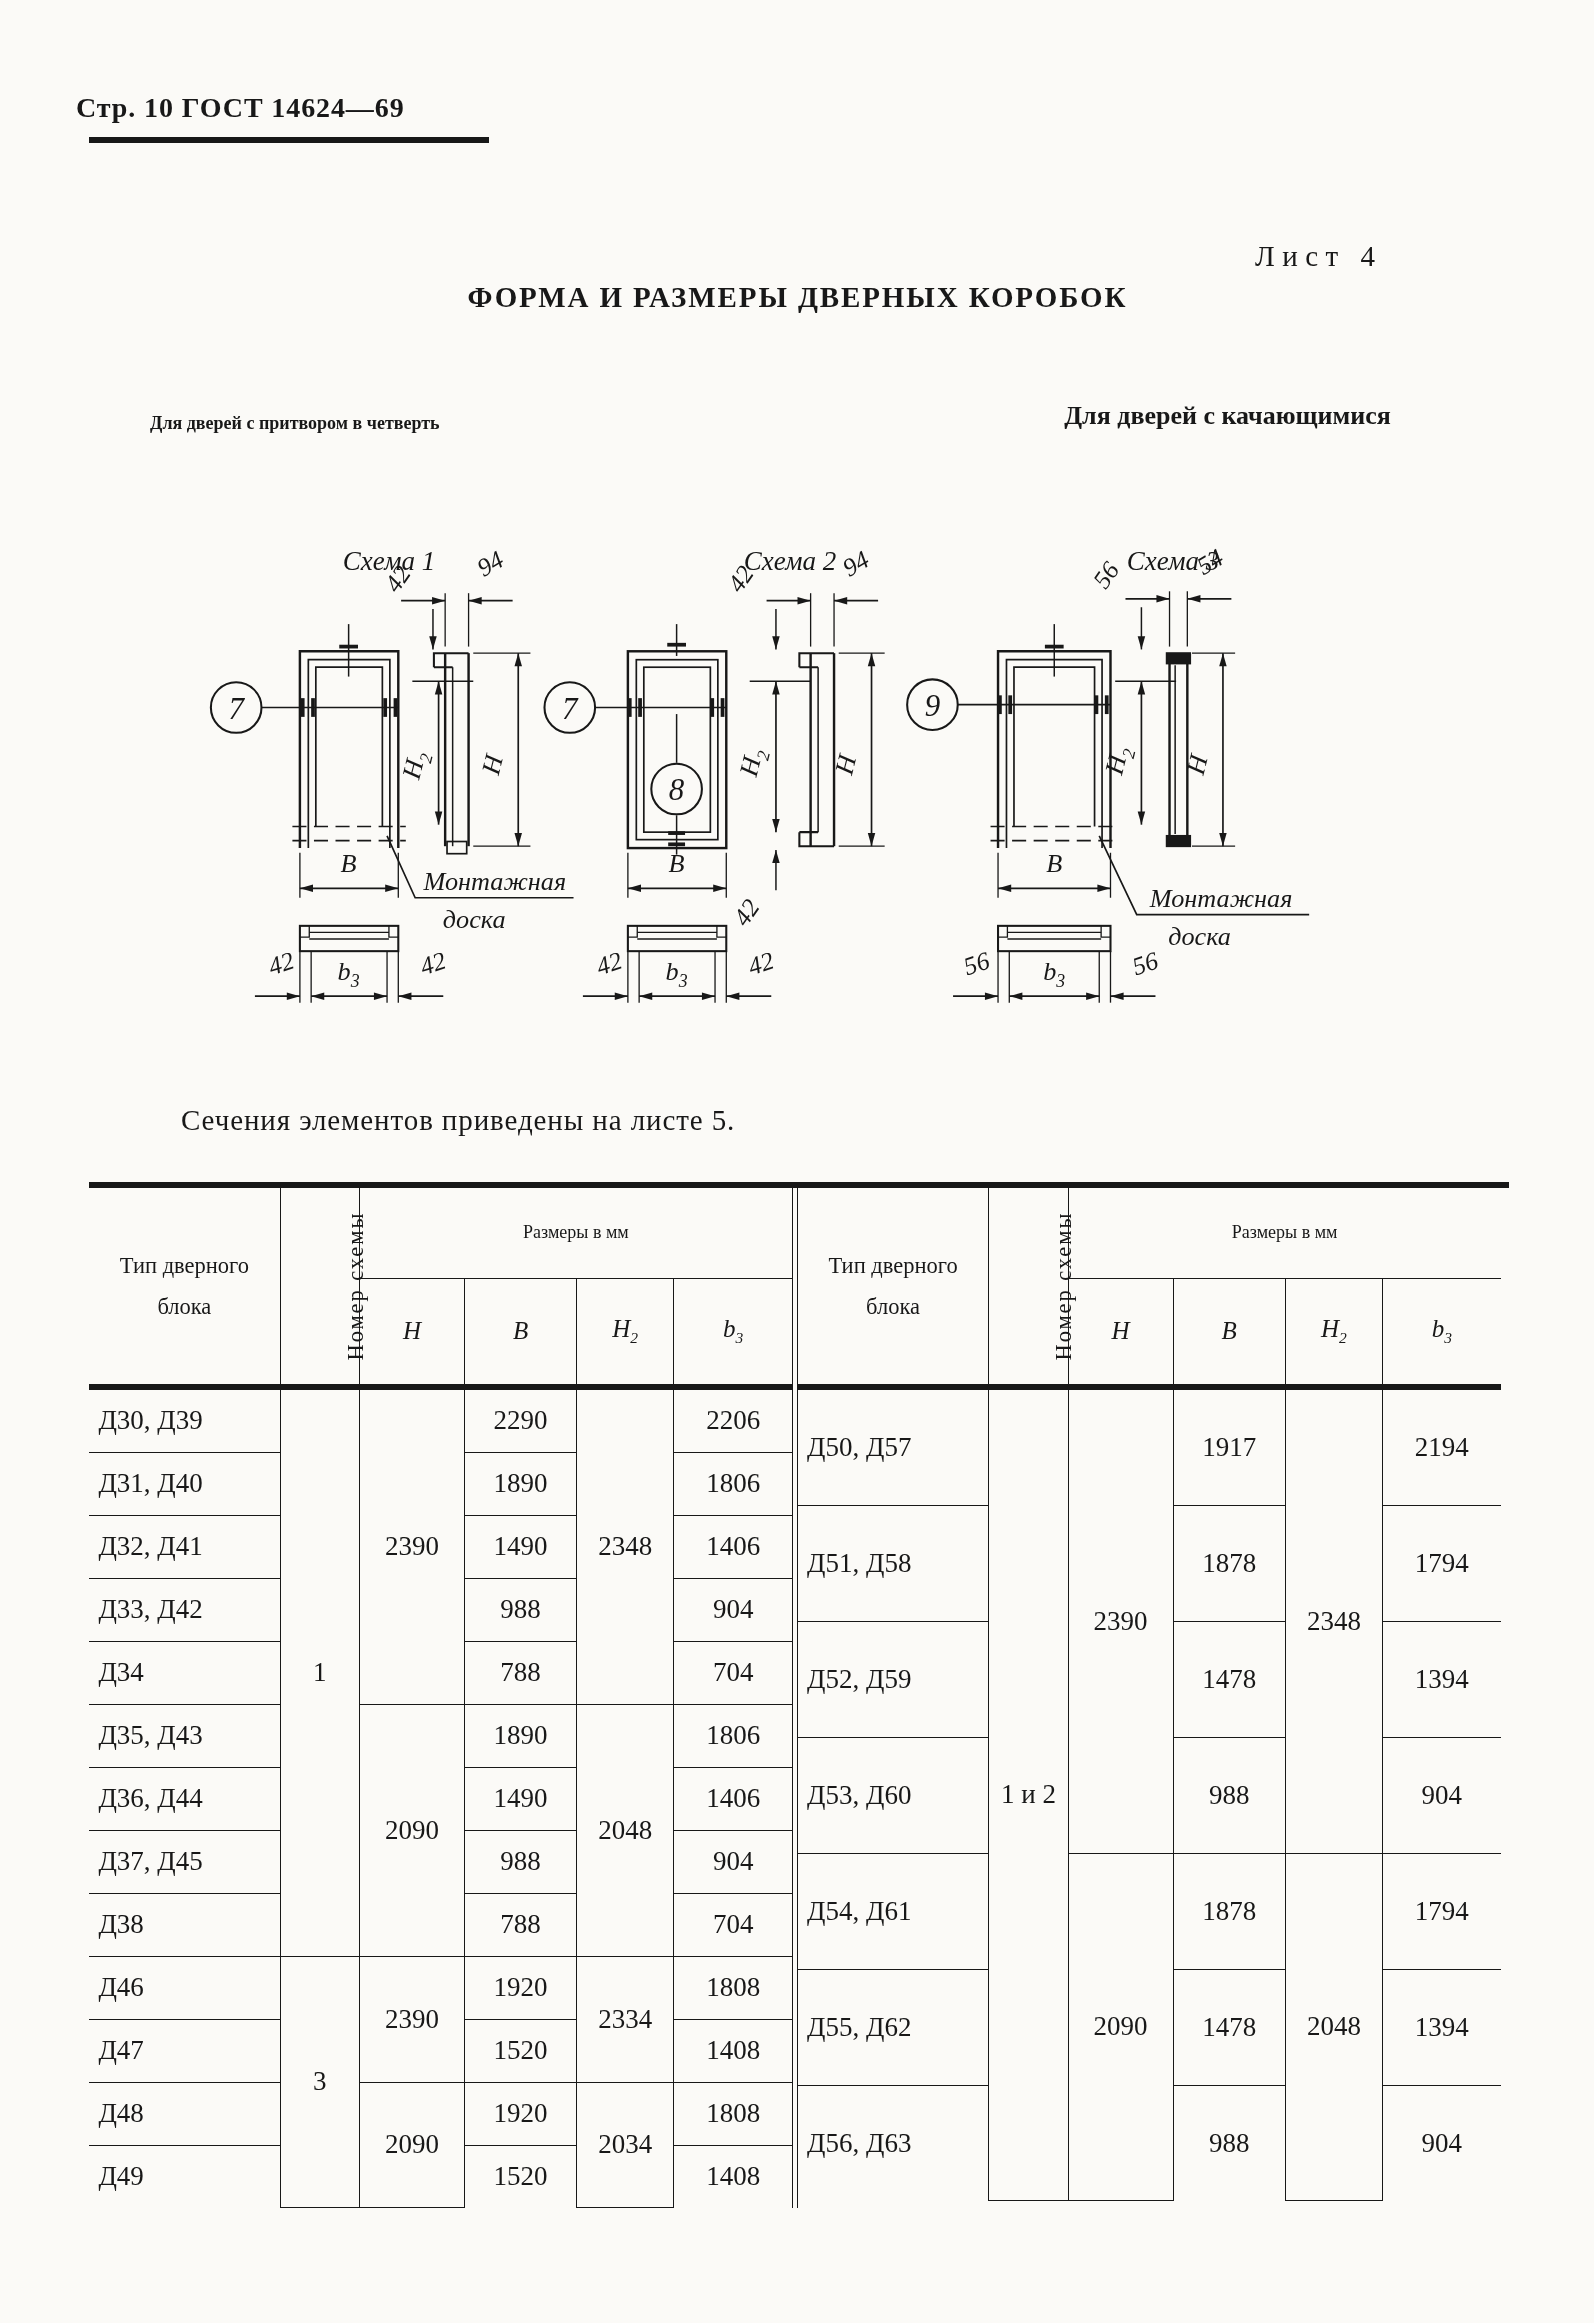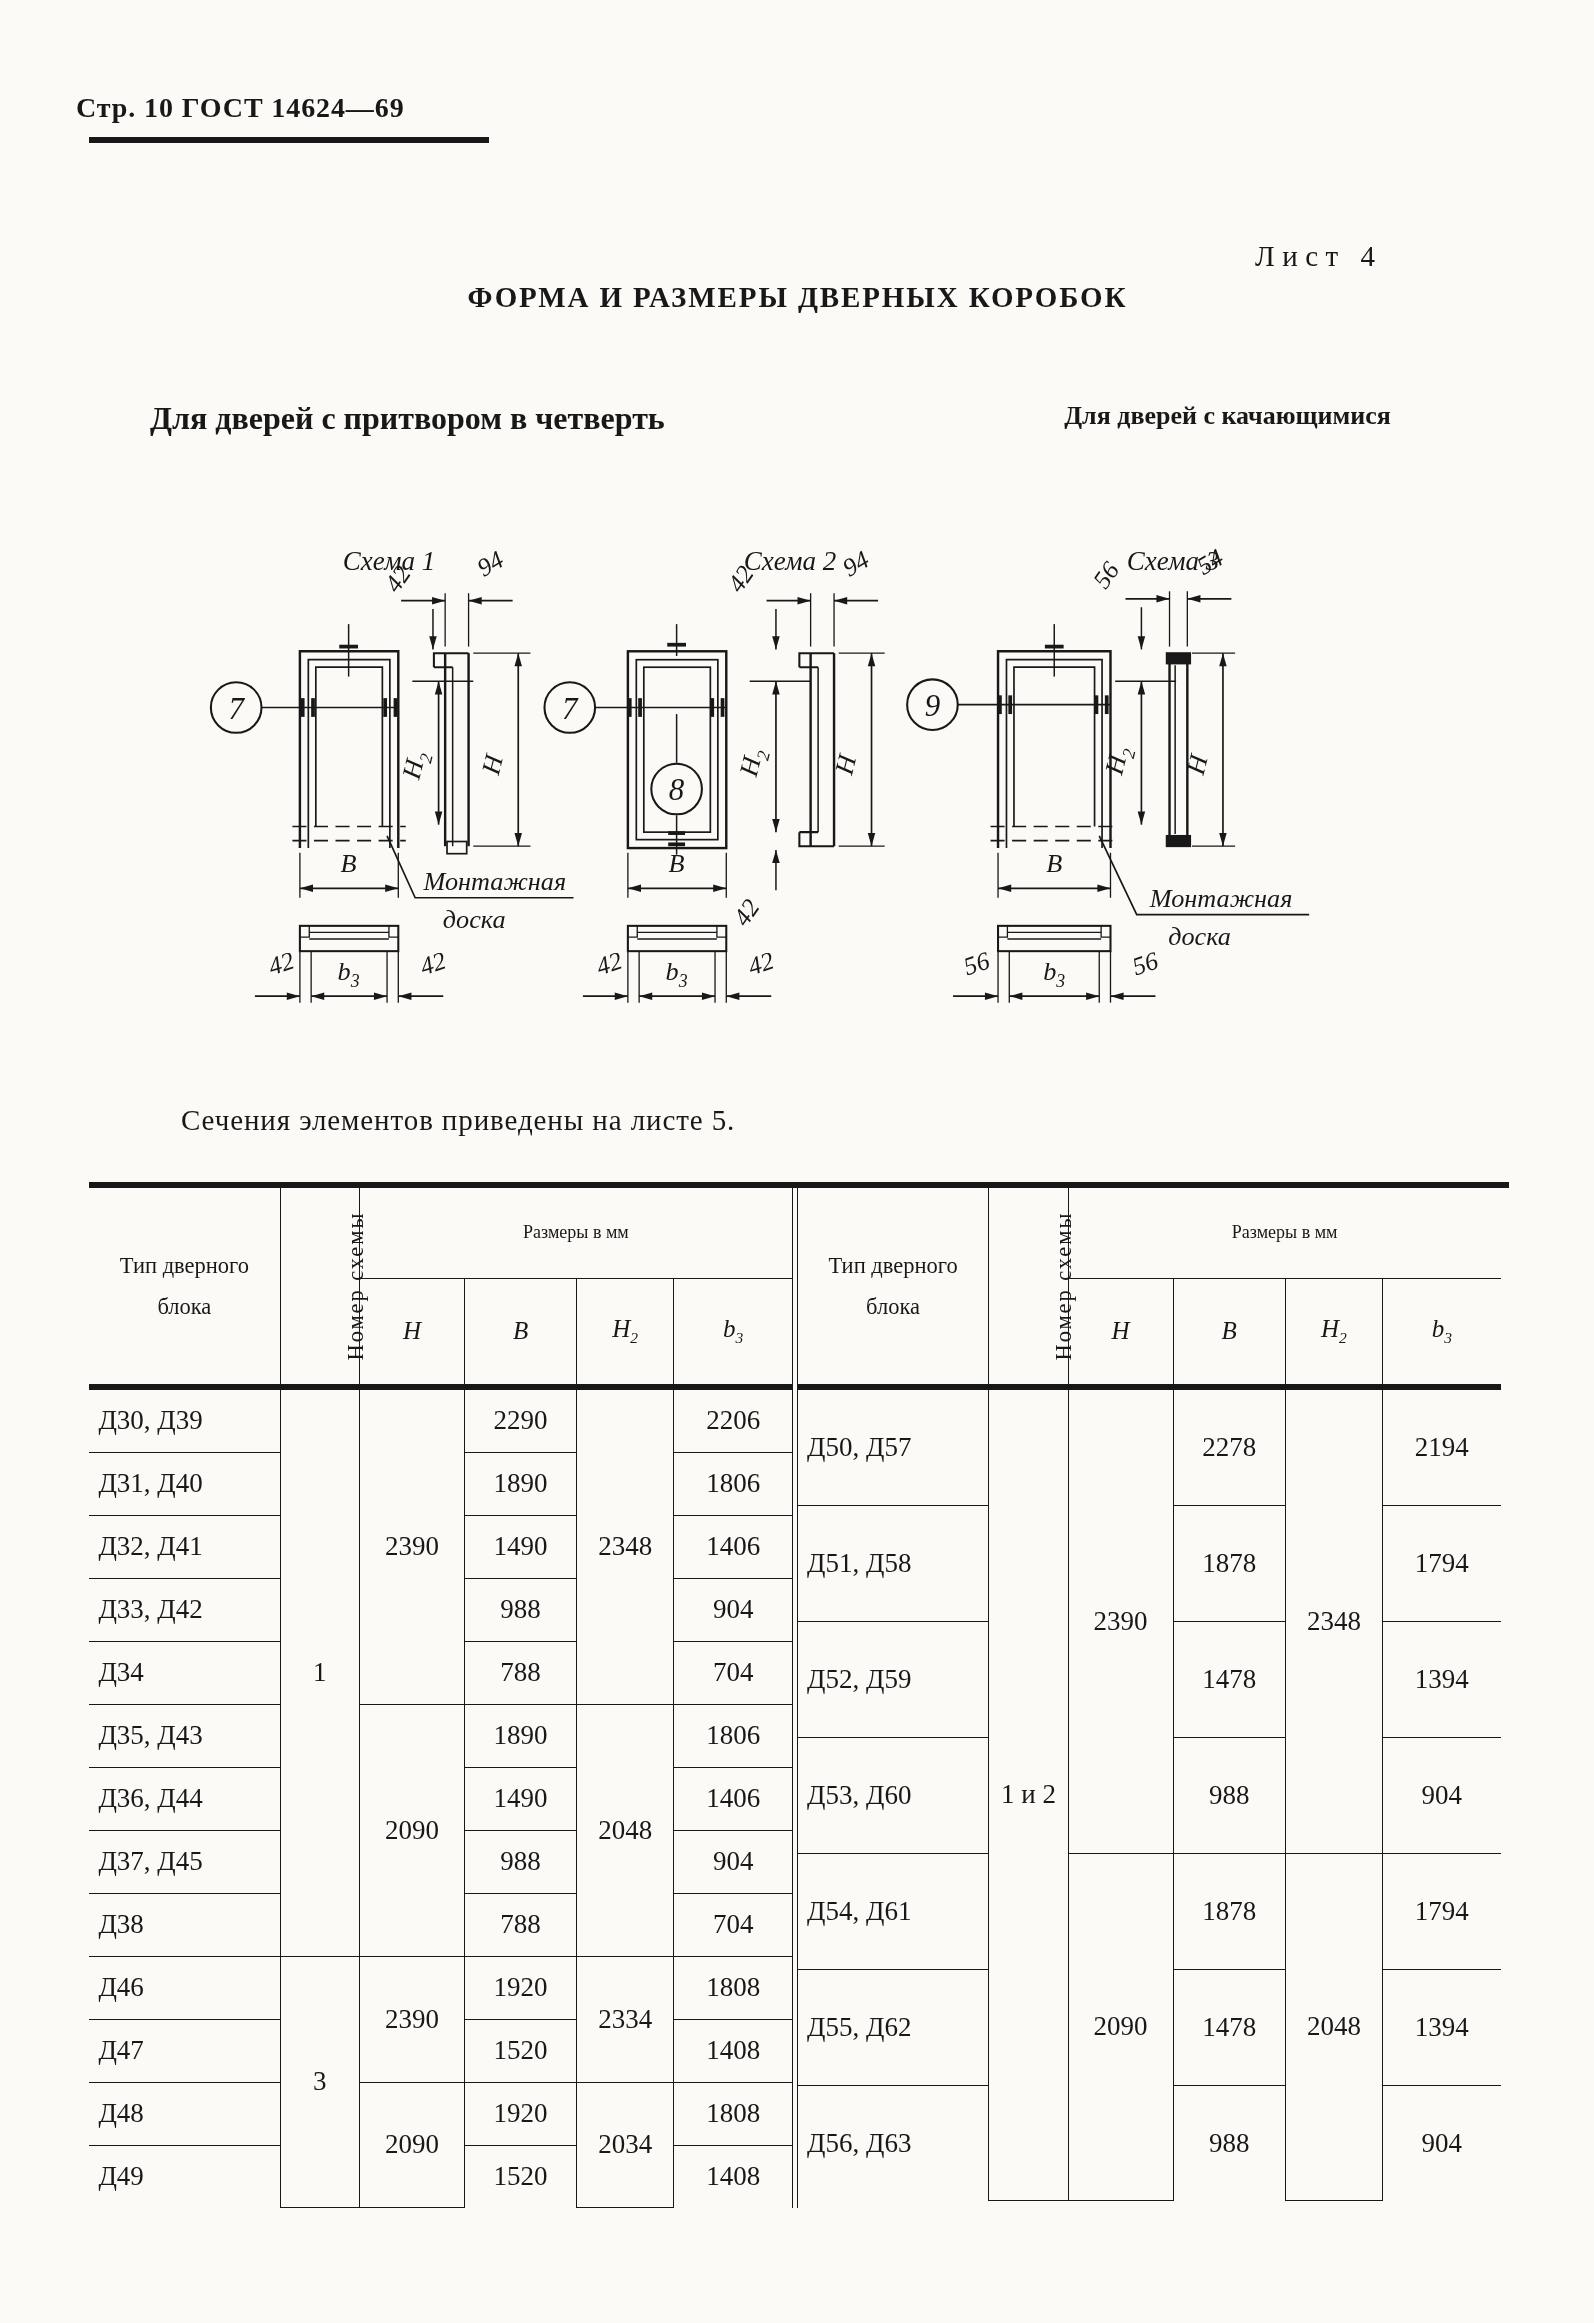--- a/index.html
+++ b/index.html
@@ -4,21 +4,21 @@
 <style>
   html,body{margin:0;padding:0;}
   body{width:1595px;height:2324px;position:relative;background:#fbfaf7;
        font-family:"Liberation Serif","DejaVu Serif",serif;color:#181818;}
   .abs{position:absolute;}
   
   .hdr-left{left:76px;top:92px;font-size:28px;font-weight:bold;letter-spacing:0.9px;}
   .hdr-rule{left:89px;top:137px;width:400px;height:5.6px;background:#181818;}
   .sheet{left:1255px;top:240px;font-size:29px;letter-spacing:7.5px;}
   .title{left:0;top:281px;width:1595px;text-align:center;font-size:29px;font-weight:bold;letter-spacing:1.9px;}
-  .sub-left{left:150px;top:400px;font-size:32px;font-weight:bold;}
+  .sub-left{left:150px;top:413px;font-size:18px;font-weight:bold;}
   .sub-right{left:956px;top:390px;width:543px;text-align:center;font-size:26px;font-weight:bold;line-height:51px;}
   .scheme-label{position:absolute;top:506px;width:206px;text-align:center;
                 font-size:27px;font-style:italic;margin-top:40px;}
   .note{left:181px;top:1104px;font-size:29px;letter-spacing:0.9px;}
   
   svg.draw{position:absolute;left:0;top:0;width:1595px;height:2324px;pointer-events:none;}
   svg.draw text{font-family:"Liberation Serif","DejaVu Serif",serif;font-style:italic;fill:#181818;}
   .ln{stroke:#181818;fill:none;}
   .w26{stroke-width:2.6;} .w22{stroke-width:2.2;} .w18{stroke-width:1.8;}
   .w16{stroke-width:1.6;} .w14{stroke-width:1.4;} .tick{stroke:#181818;stroke-width:4;}
@@ -407,21 +407,21 @@
             <th class="h-dim">B</th>
             <th class="h-dim"><span>H</span><sub>2</sub></th>
             <th class="h-dim"><span>b</span><sub>3</sub></th>
           </tr>
         </thead>
         <tbody>
           <tr>
             <td class="c-type">Д50, Д57</td>
             <td class="c-num" rowspan="7">1 и 2</td>
             <td class="c-num" rowspan="4">2390</td>
-            <td class="c-num">2278</td>
+            <td class="c-num">1917</td>
             <td class="c-num" rowspan="4">2348</td>
             <td class="c-num">2194</td>
           </tr>
           <tr>
               <td class="c-type">Д51, Д58</td>
               <td class="c-num">1878</td>
               <td class="c-num">1794</td>
             </tr>
           <tr>
               <td class="c-type">Д52, Д59</td>

